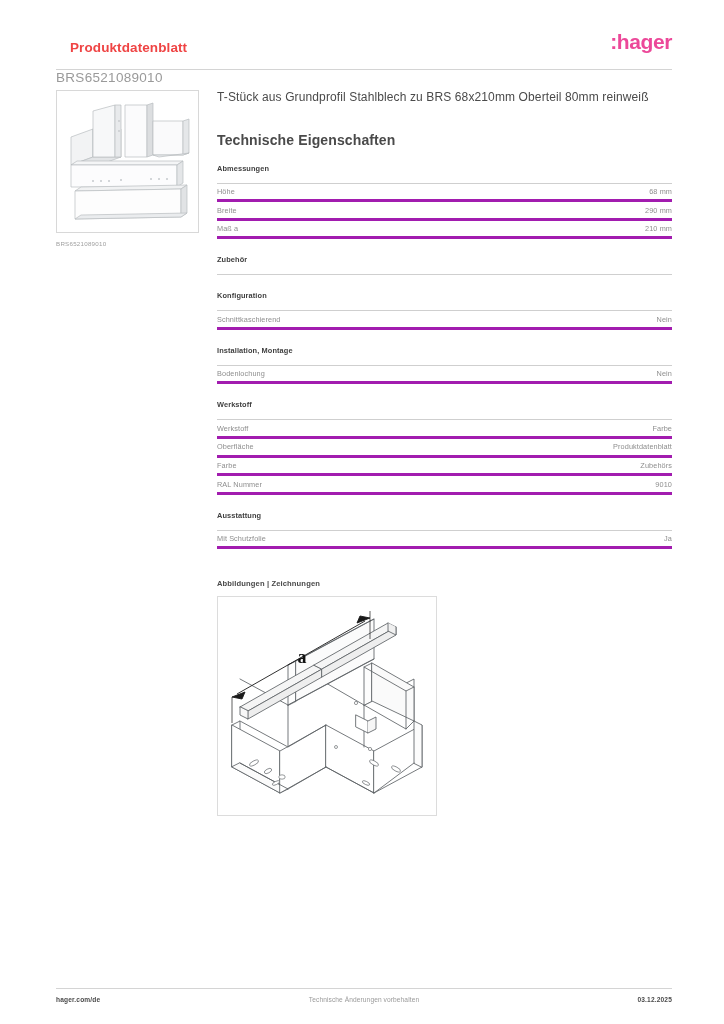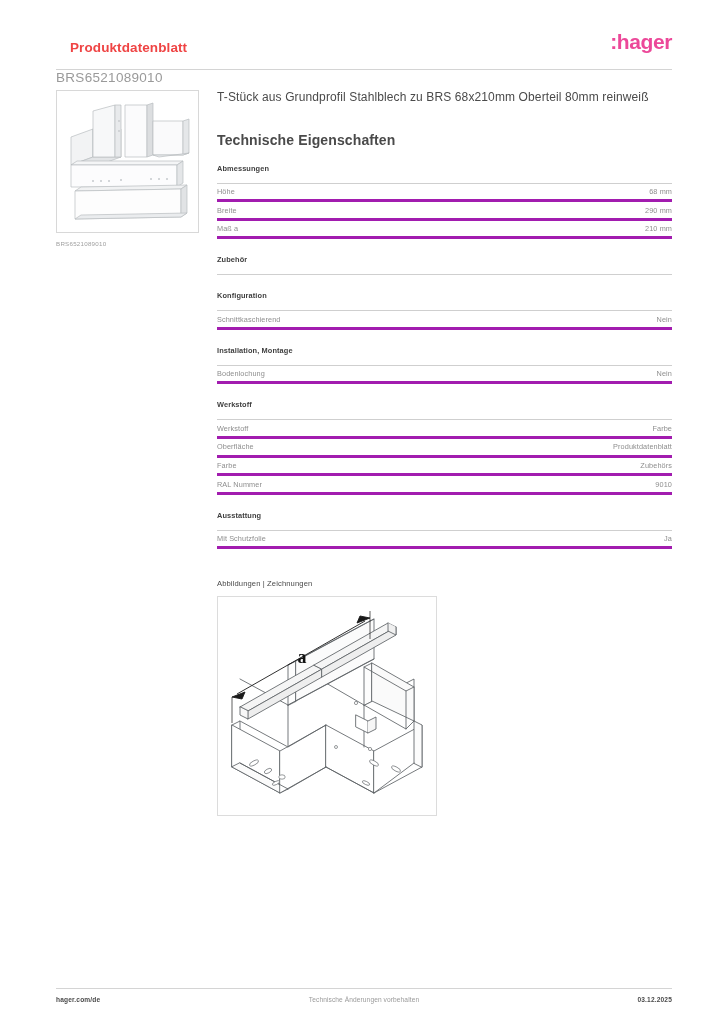--- a/index.html
+++ b/index.html
@@ -140,21 +140,21 @@
   }
   .spec-value {
     color: #8e8e8e;
     text-align: left;
     padding-left: 10px;
   }
 
   
   .drawings-title {
     font-size: 7.6px;
-    font-weight: normal;
+    font-weight: bold;
     color: #4a4a4a;
     letter-spacing: 0.12px;
     margin: 30px 0 8px 0;
   }
   .drawing-box {
     width: 220px;
     height: 220px;
     border: 1px solid #dcdcdc;
     box-sizing: border-box;
     background: #ffffff;

